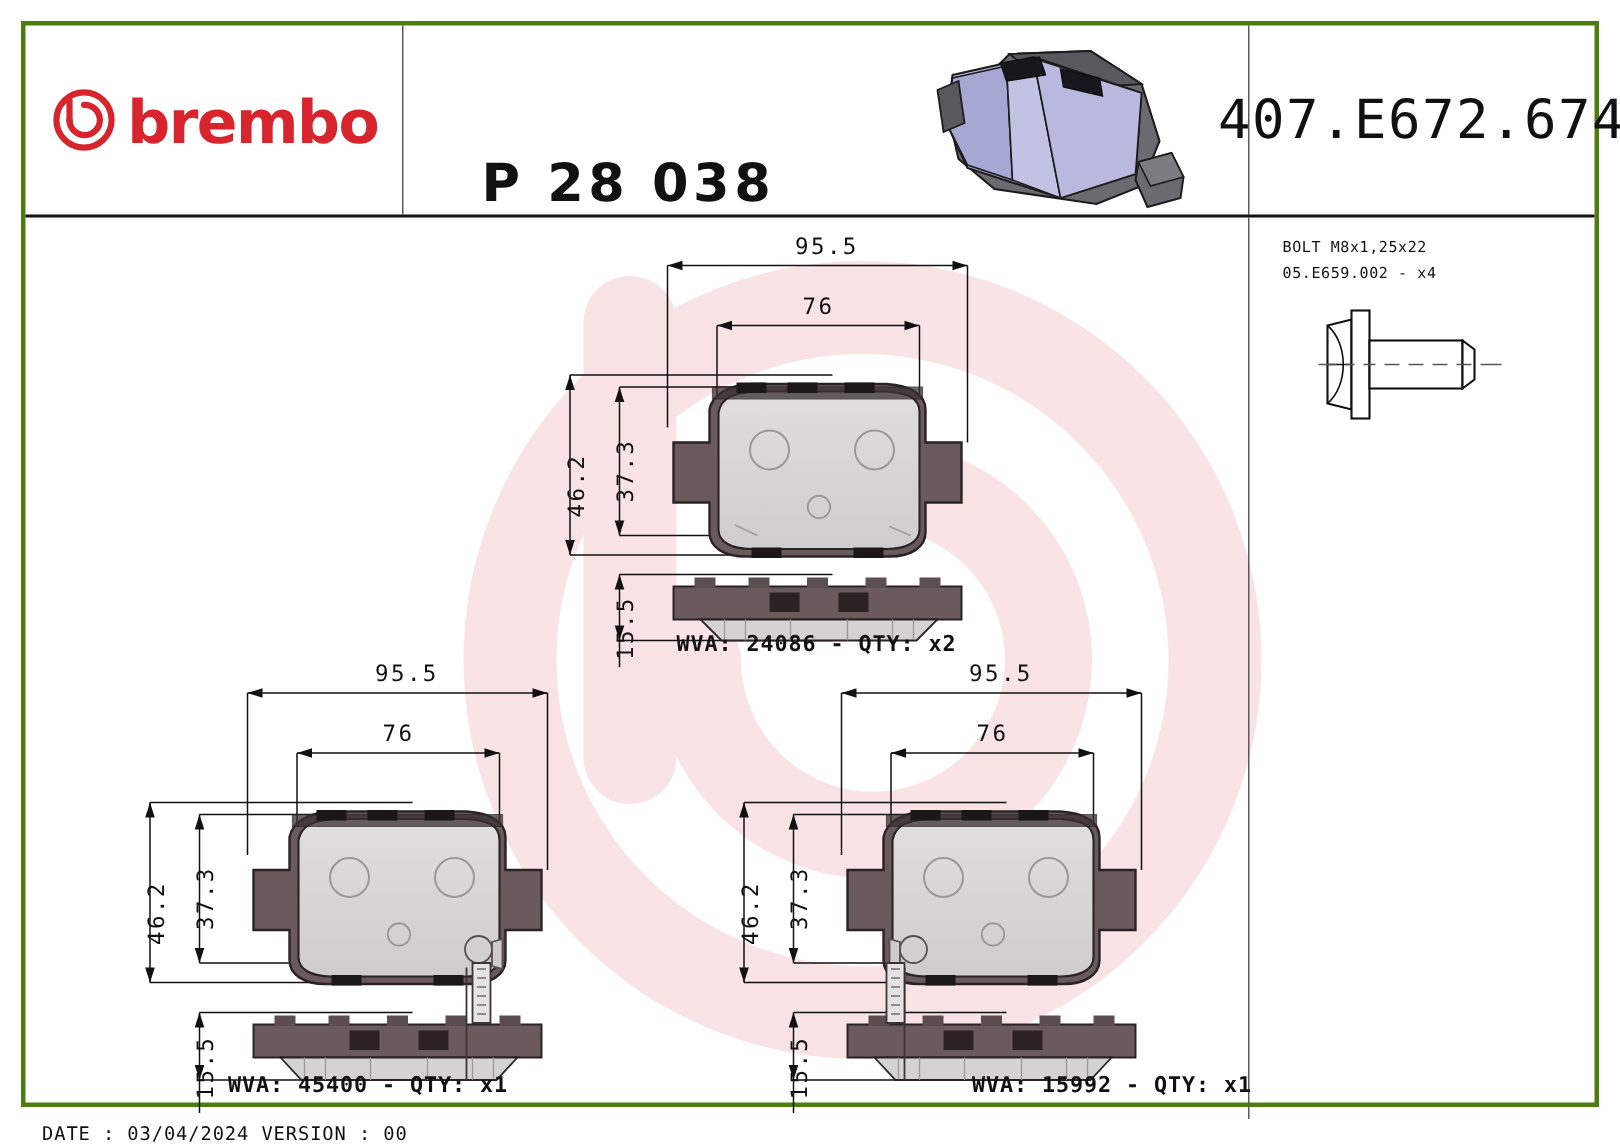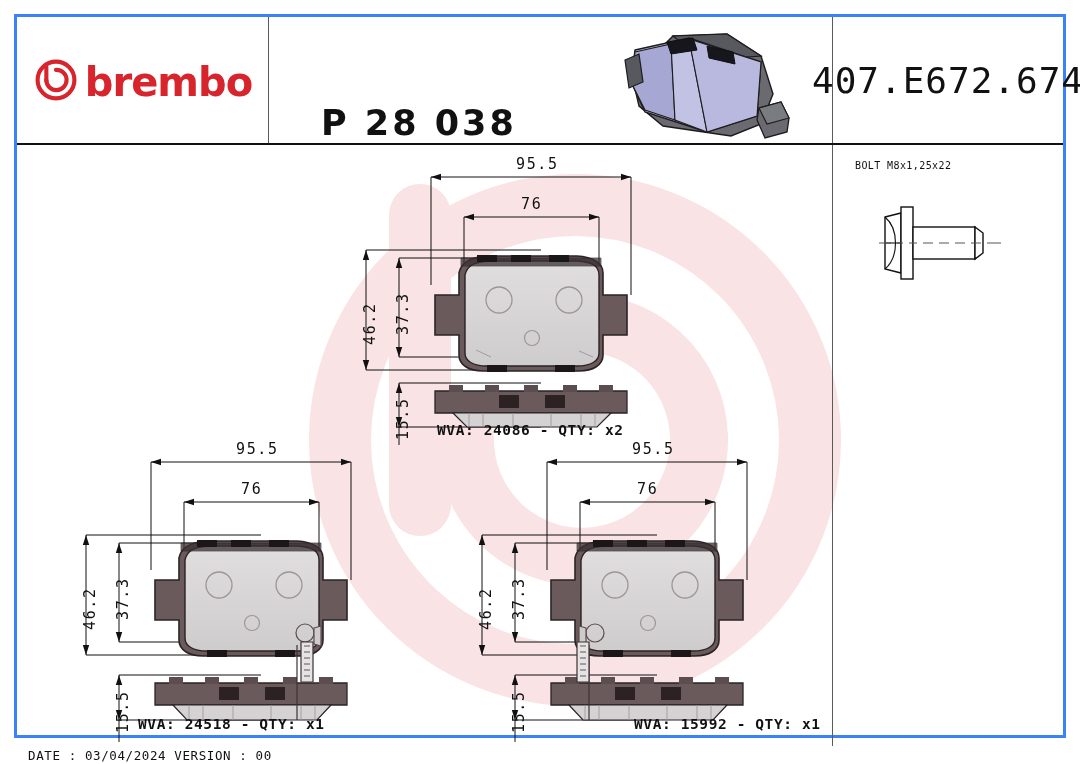--- a/index.html
+++ b/index.html
@@ -2,21 +2,21 @@
 <html><head>
 <meta charset="utf-8">
 <style>
   html,body{margin:0;padding:0;background:#ffffff;}
   body{width:1080px;height:764px;position:relative;overflow:hidden;
        font-family:"DejaVu Sans Mono","Liberation Mono",monospace;}
 
   
   #sheet{position:absolute;left:0;top:0;width:1080px;height:764px;background:#fff;}
   #frame{position:absolute;left:14px;top:14px;width:1052px;height:724px;
-         border:3px solid #3b82f6;box-sizing:border-box;background:transparent;}
+         border:3px solid #4d7c0f;box-sizing:border-box;background:transparent;}
 
   
   #watermark{position:absolute;left:0;top:140px;width:1052px;height:605px;
              overflow:hidden;pointer-events:none;}
   #watermark svg{position:absolute;left:120px;top:-55px;}
 
   
   #header{position:absolute;left:0;top:0;width:1046px;height:126px;}
   .hdr-div{position:absolute;top:0;width:1px;height:126px;background:#5a5a5a;}
   #hdr-div-1{left:251px;}
@@ -43,21 +43,21 @@
                display:flex;align-items:center;justify-content:center;}
   #partno-text{font-size:36px;color:#111;letter-spacing:1px;}
 
   
   #right-div{position:absolute;left:815px;top:128px;width:1px;height:601px;background:#5a5a5a;}
   #bolt-block{position:absolute;left:838px;top:140px;width:200px;}
   .bolt-line{font-size:10px;color:#111;letter-spacing:0.4px;line-height:17px;white-space:pre;}
   #bolt-svg{position:absolute;left:860px;top:184px;}
 
   
-  #draw{position:absolute;left:4px;top:128px;width:815px;height:601px;}
+  #draw{position:absolute;left:18px;top:128px;width:815px;height:601px;}
   .pad-group{position:absolute;}
 
   .dimtxt{position:absolute;font-size:15px;color:#111;letter-spacing:1.6px;white-space:nowrap;}
   .dimtxt.vert{transform-origin:0 0;transform:rotate(-90deg);}
   .wva{position:absolute;font-size:14.5px;font-weight:bold;color:#111;
        letter-spacing:0.6px;white-space:nowrap;
        font-family:"DejaVu Sans Mono","Liberation Mono",monospace;}
 
   
   #footer{position:absolute;left:28px;top:748px;font-size:12.5px;color:#111;
@@ -136,20 +136,21 @@
         <span id="partno-text">407.E672.674</span>
       </div>
 
       <div id="hdr-bottom"></div>
     </div>
 
     <div id="right-div"></div>
 
     <div id="bolt-block">
       <div class="bolt-line">BOLT M8x1,25x22</div>
+      <div class="bolt-line">05.E659.002 - x4</div>
     </div>
 
     <svg id="bolt-svg" width="150" height="85" viewBox="0 0 150 85">
       <g fill="#ffffff" stroke="#111" stroke-width="1.4">
 
         <path d="M8 16 L24 12 L24 72 L8 68 Z"></path>
 
         <rect x="24" y="6" width="12" height="72"></rect>
 
         <rect x="36" y="26" width="62" height="32"></rect>
@@ -362,21 +363,21 @@
               <path d="M283 216 L289 216 M283 222 L289 222 M283 228 L289 228 M283 234 L289 234 M283 240 L289 240 M283 246 L289 246" stroke-width="0.8"></path>
             </g>
           </g>
         </svg>
 
         <span class="dimtxt" style="left:215px;top:10px;">95.5</span>
         <span class="dimtxt" style="left:220px;top:50px;">76</span>
         <span class="dimtxt vert" style="left:60px;top:200px;">46.2</span>
         <span class="dimtxt vert" style="left:93px;top:190px;">37.3</span>
         <span class="dimtxt vert" style="left:93px;top:303px;">15.5</span>
-        <span class="wva" style="left:117px;top:286px;">WVA: 24518 - QTY: x1</span>
+        <span class="wva" style="left:117px;top:286px;">WVA: 45400 - QTY: x1</span>
       </div>
 
       <div class="pad-group" style="left:396px;top:285px;width:420px;height:320px;">
 
         <svg width="420" height="320" viewBox="0 0 420 320">
           <defs>
             <linearGradient id="fricC" x1="0" y1="0" x2="0" y2="1">
               <stop offset="0" stop-color="#e0dede"></stop>
               <stop offset="1" stop-color="#cfcccd"></stop>
             </linearGradient>

